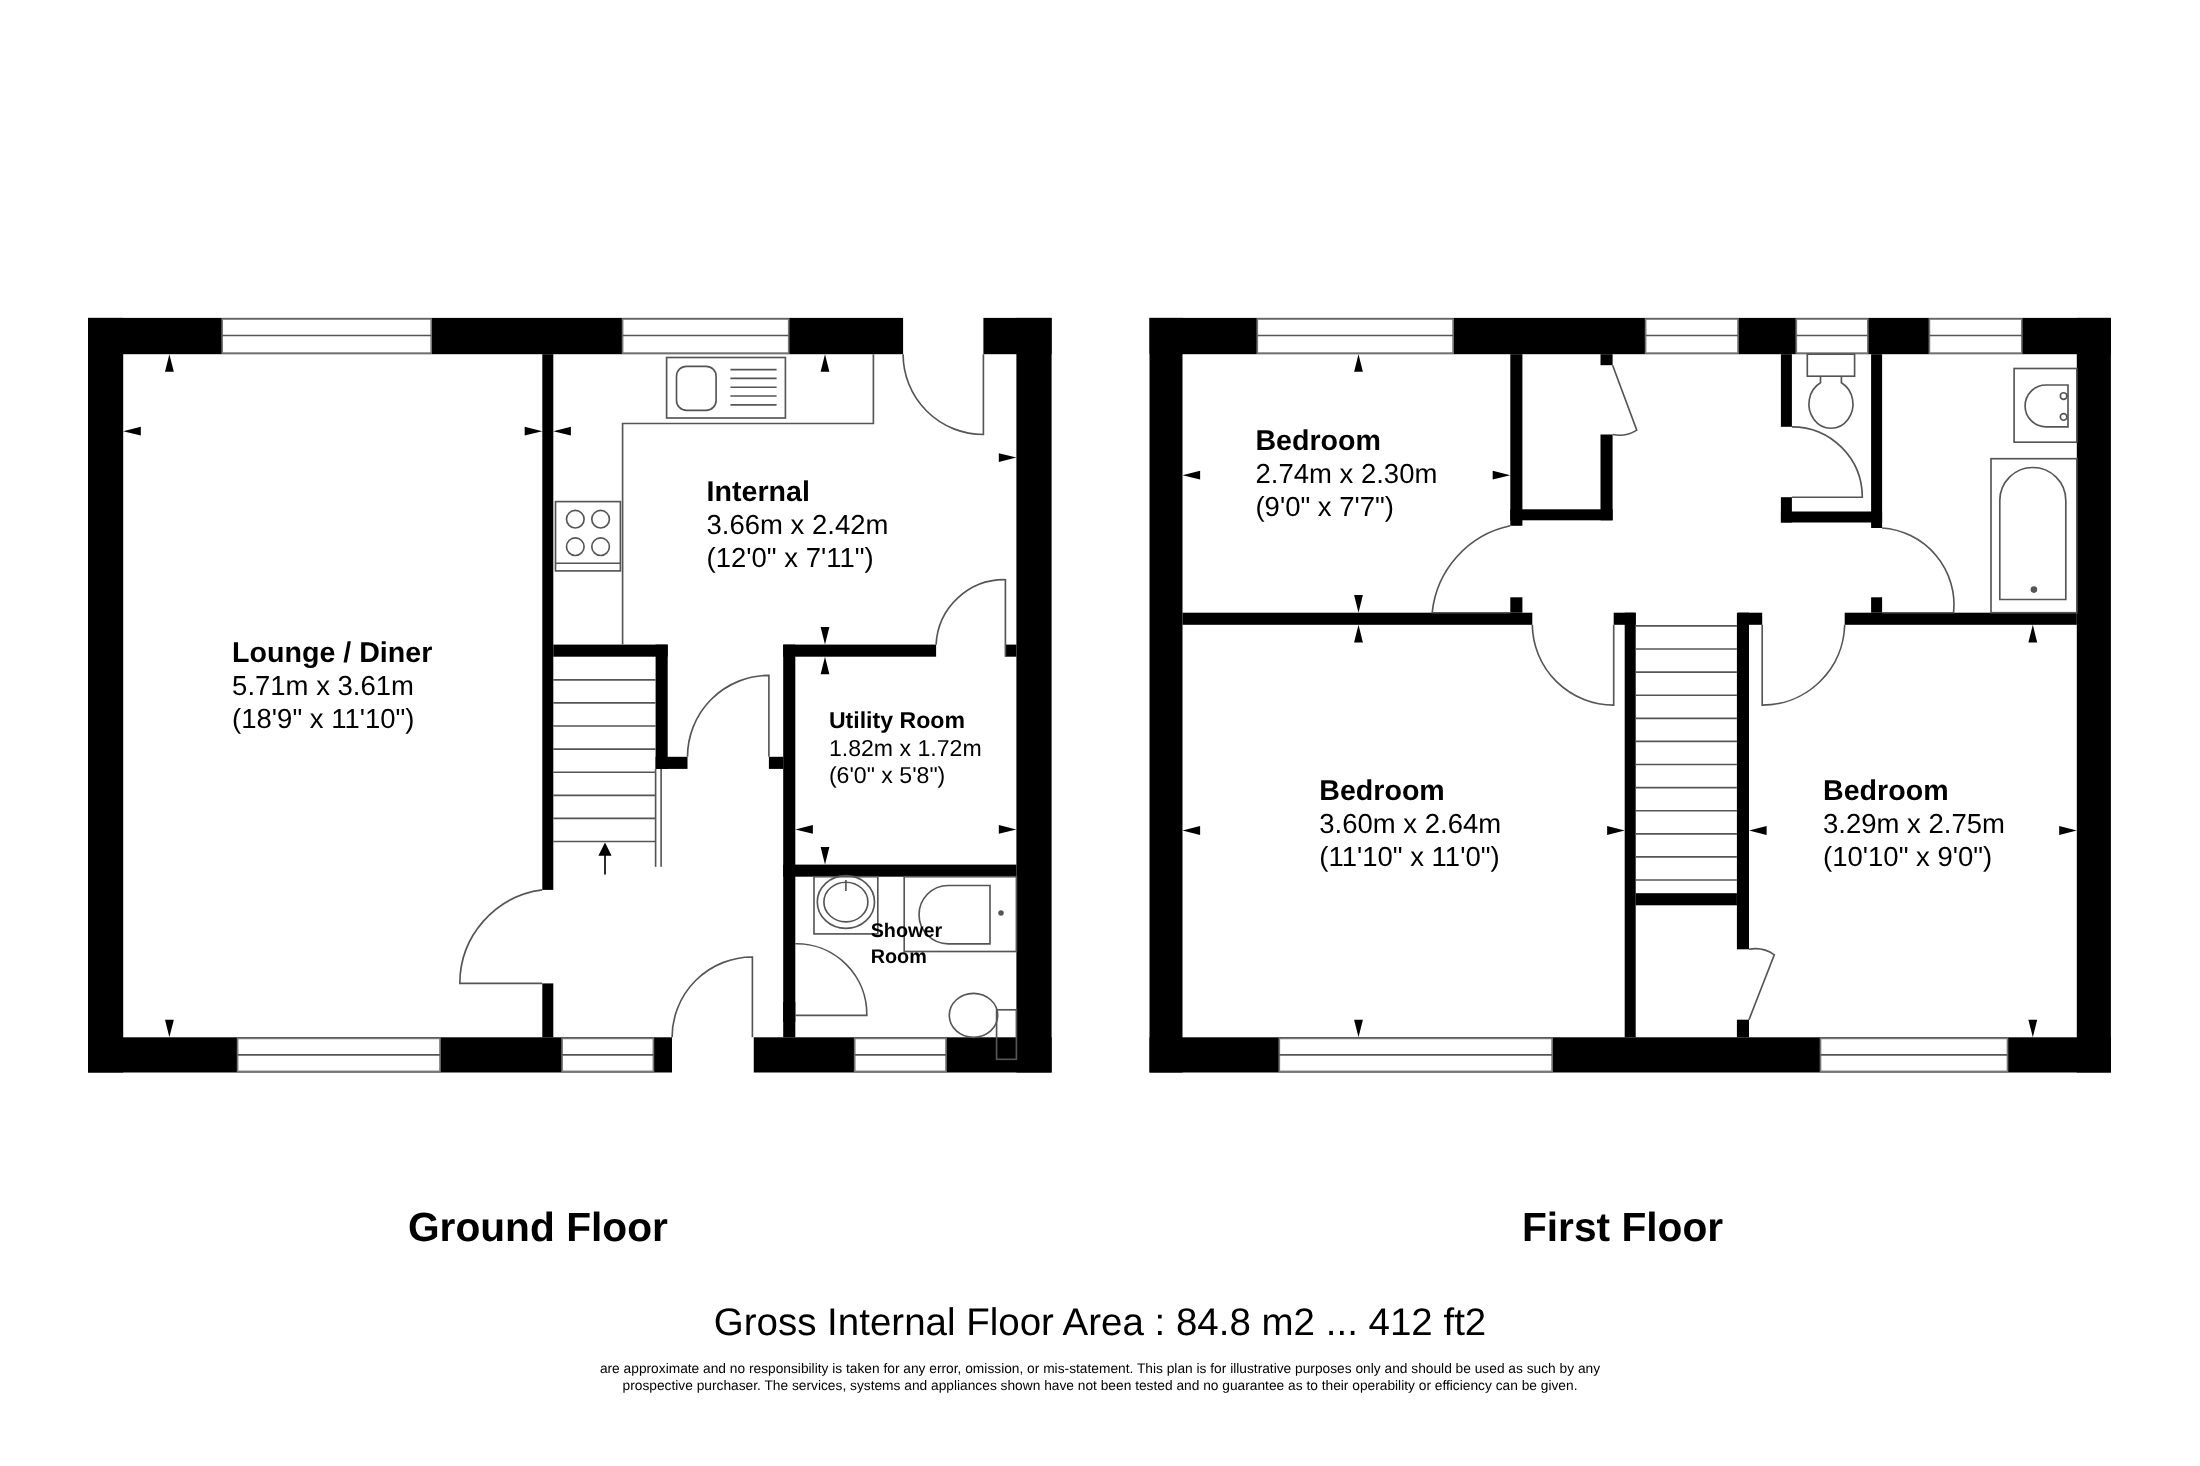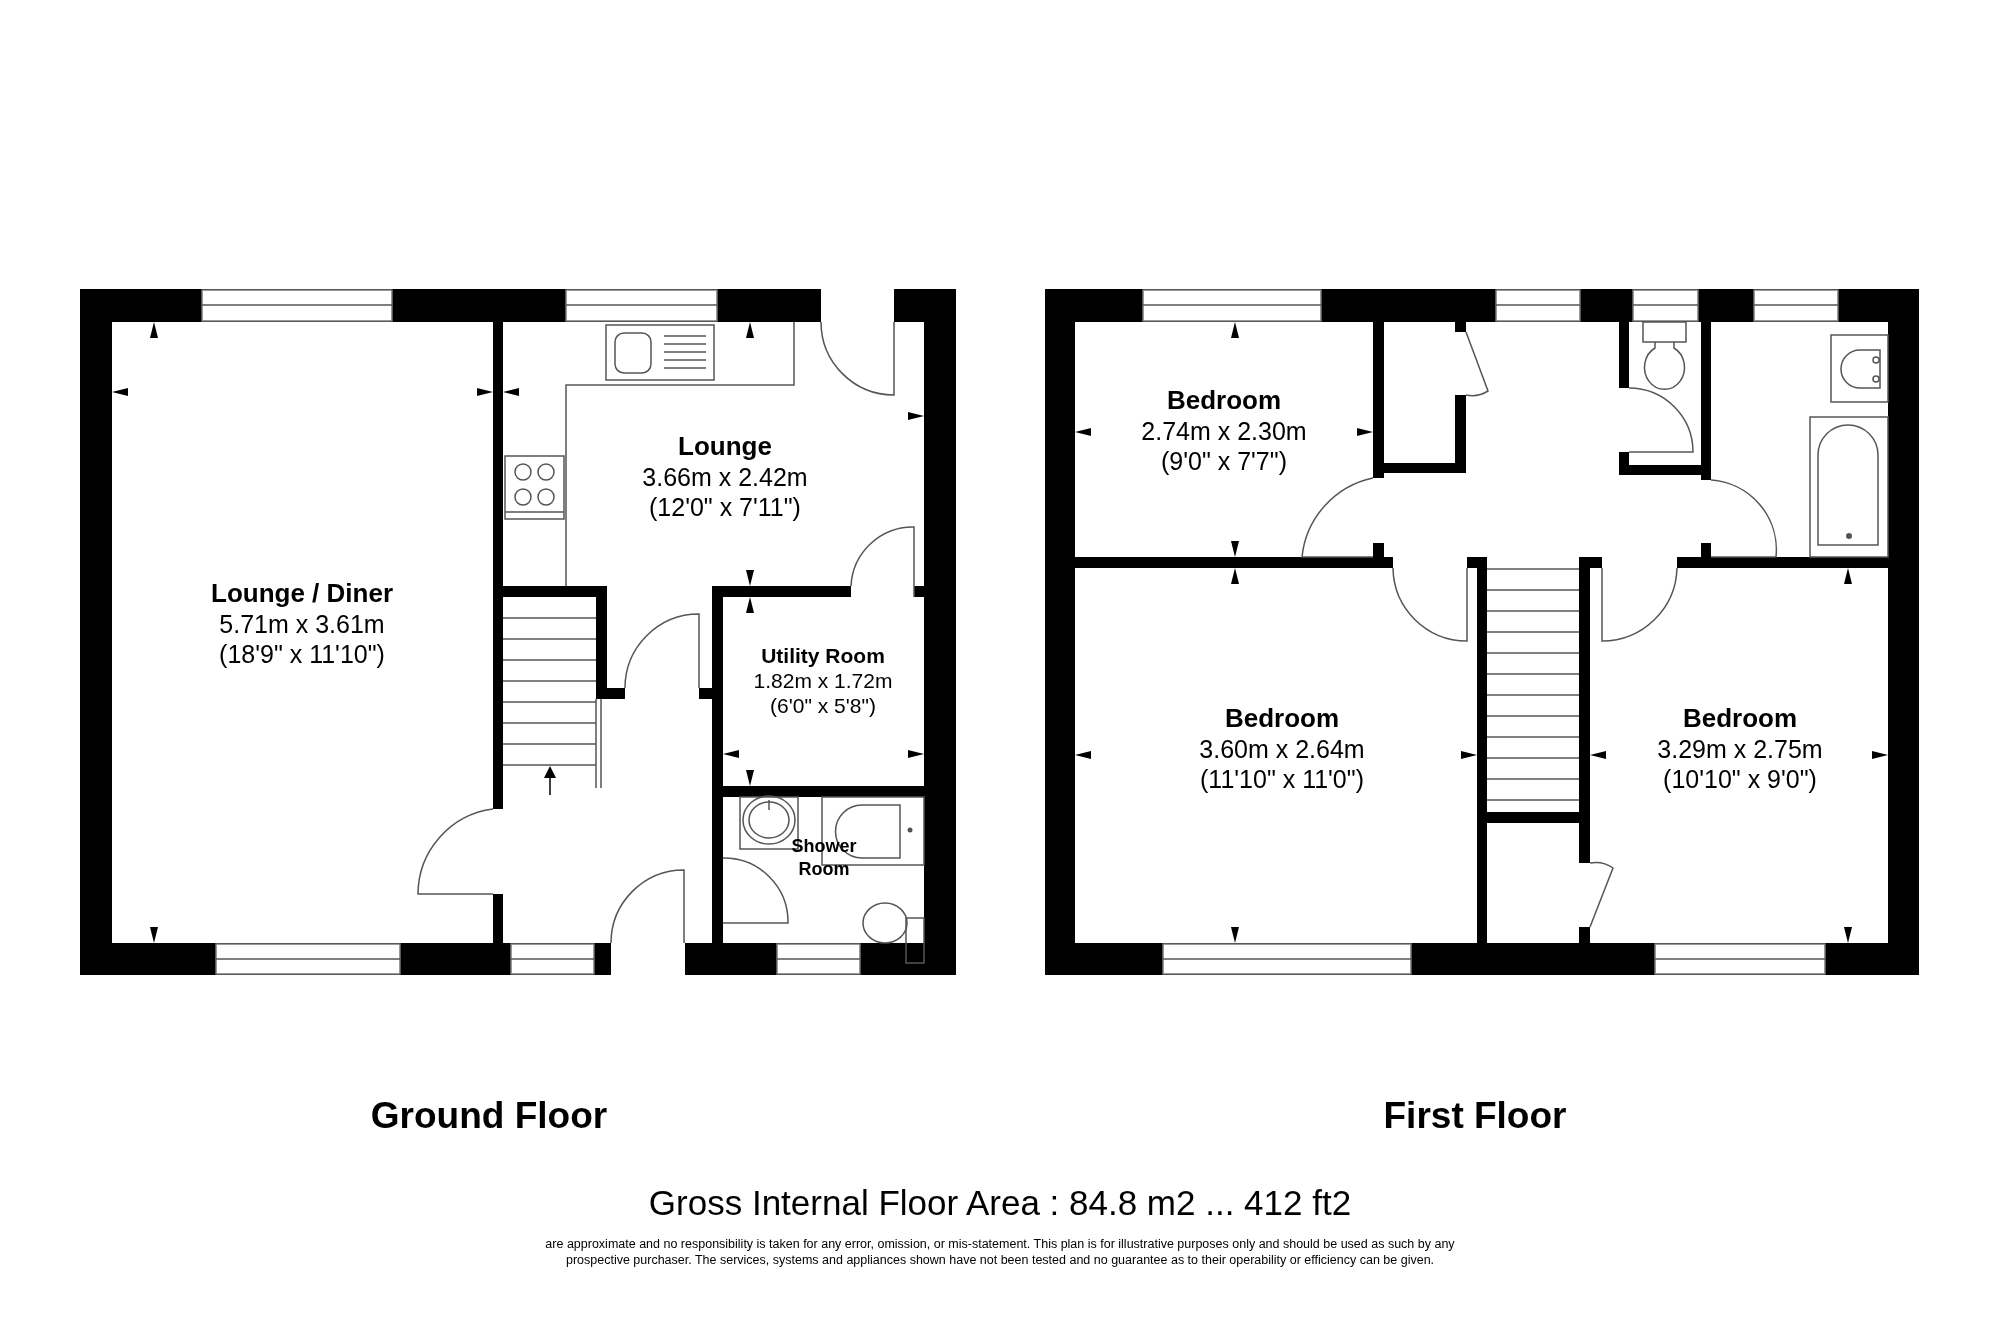--- a/index.html
+++ b/index.html
@@ -1,19 +1,19 @@
 <!DOCTYPE html>
 <html><head>
 <meta charset="utf-8">
 <style>
   html, body { margin: 0; padding: 0; background: #ffffff; }
   body { width: 2000px; height: 1333px; position: relative; overflow: hidden;
          font-family: "Liberation Sans", sans-serif; color: #000; }
   #plan { position: absolute; left: 0; top: 0; width: 2000px; height: 1333px; }
-  .lbl { position: absolute; text-align: center; transform: translateX(-50%);
+  .lbl { position: absolute; text-align: left; transform: translateX(-50%);
          white-space: nowrap; line-height: 1.2; }
   .room-name { font-weight: bold; font-size: 26px; display: block; }
   .room-dim { font-size: 25px; display: block; }
   .small .room-name { font-size: 21px; }
   .small .room-dim { font-size: 21px; }
   .tiny .room-name { font-size: 18px; line-height: 1.4; }
   .floor-title { position: absolute; font-weight: bold; font-size: 37px;
                  transform: translateX(-50%); white-space: nowrap; }
   .gia { position: absolute; left: 1000px; top: 1183px; transform: translateX(-50%);
          font-size: 35px; white-space: nowrap; }
@@ -272,21 +272,21 @@
     </g>
   </g>
 </svg>
 
 <div class="lbl" style="left:302px; top:578px;">
   <span class="room-name">Lounge / Diner</span>
   <span class="room-dim">5.71m x 3.61m</span>
   <span class="room-dim">(18'9" x 11'10")</span>
 </div>
 <div class="lbl" style="left:725px; top:431px;">
-  <span class="room-name">Lounge</span>
+  <span class="room-name">Internal</span>
   <span class="room-dim">3.66m x 2.42m</span>
   <span class="room-dim">(12'0" x 7'11")</span>
 </div>
 <div class="lbl small" style="left:823px; top:643px;">
   <span class="room-name">Utility Room</span>
   <span class="room-dim">1.82m x 1.72m</span>
   <span class="room-dim">(6'0" x 5'8")</span>
 </div>
 <div class="lbl tiny" style="left:824px; top:835px;">
   <span class="room-name" style="line-height:1.3">Shower</span>

